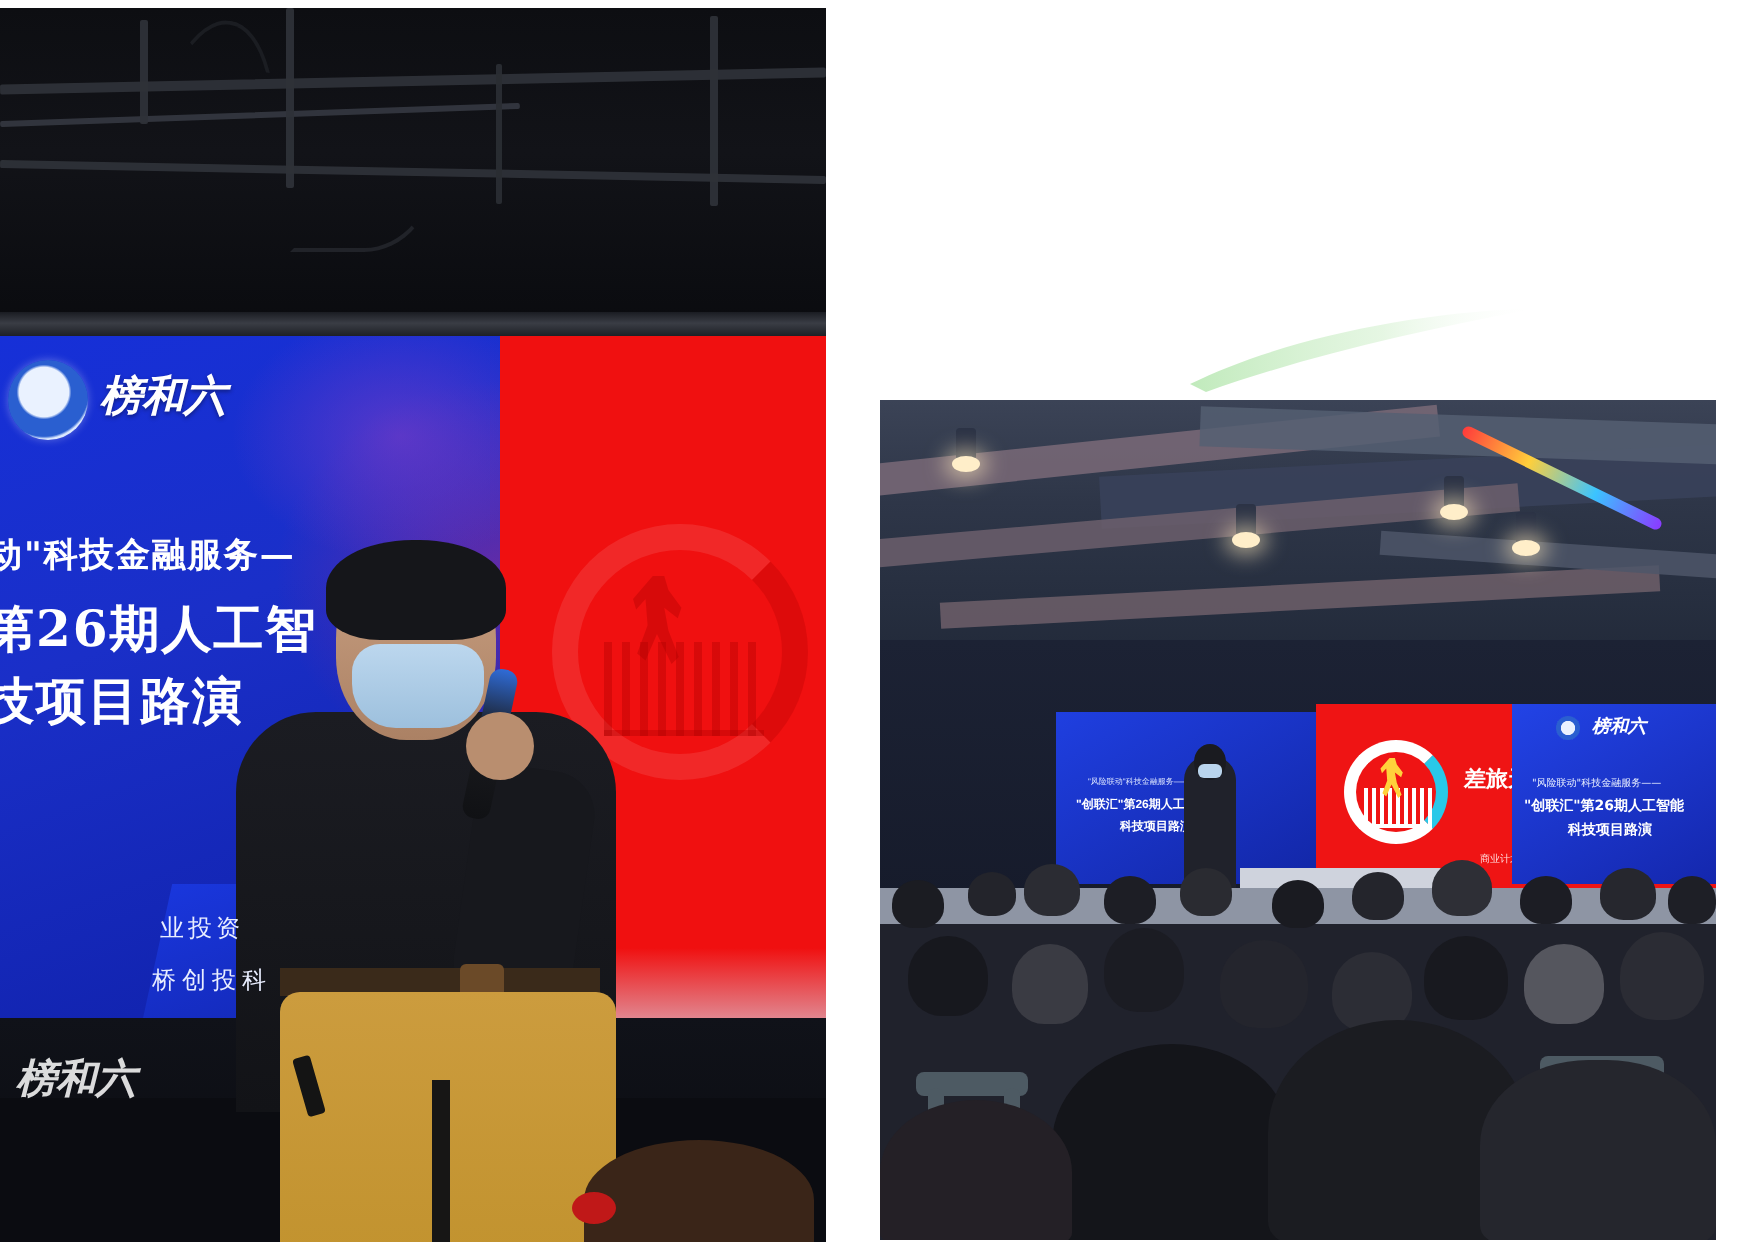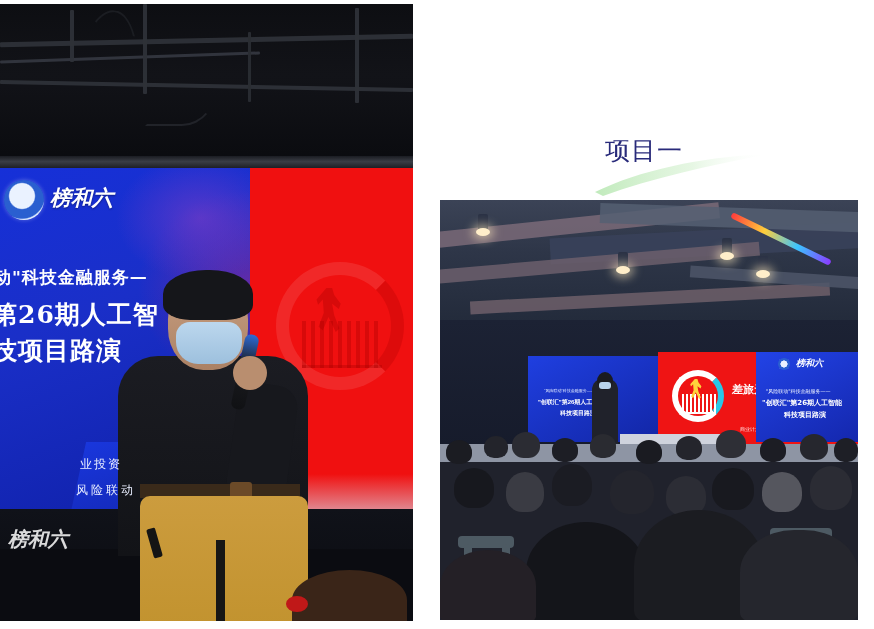--- a/index.html
+++ b/index.html
@@ -179,21 +179,20 @@
         <defs>
           <linearGradient id="sw" x1="0" y1="0" x2="1" y2="0">
             <stop offset="0%" stop-color="#bde9b8" stop-opacity="0.95"></stop>
             <stop offset="55%" stop-color="#d8f2d4" stop-opacity="0.65"></stop>
             <stop offset="100%" stop-color="#ffffff" stop-opacity="0"></stop>
           </linearGradient>
         </defs>
         <path d="M0,40 C45,18 110,4 175,2 C120,12 58,26 8,44 Z" fill="url(#sw)"></path>
       </svg>
     </div>
-    <div class="title-text">项目一</div>
   </div>
 
   <div class="photo photo-left">
     <div class="L-ceiling">
       <div class="pipe h1"></div>
       <div class="pipe h2"></div>
       <div class="pipe h3"></div>
       <div class="pipe v1"></div>
       <div class="pipe v2"></div>
       <div class="pipe v3"></div>
@@ -225,21 +224,21 @@
 
     <div class="spk-body"></div>
     <div class="spk-head"></div>
     <div class="spk-hair"></div>
     <div class="spk-mask"></div>
     <div class="spk-arm"></div>
     <div class="spk-mic"></div>
     <div class="spk-hand"></div>
 
     <div class="L-sub1">业投资</div>
-    <div class="L-sub2">风险联动</div>
+    <div class="L-sub2">桥创投科</div>
 
     <div class="spk-belt"></div>
     <div class="spk-buckle"></div>
     <div class="spk-legs"></div>
     <div class="spk-legsplit"></div>
     <div class="spk-phone"></div>
 
     <div class="L-podium-brand">榜和六</div>
 
     <div class="L-head-fg"></div>

